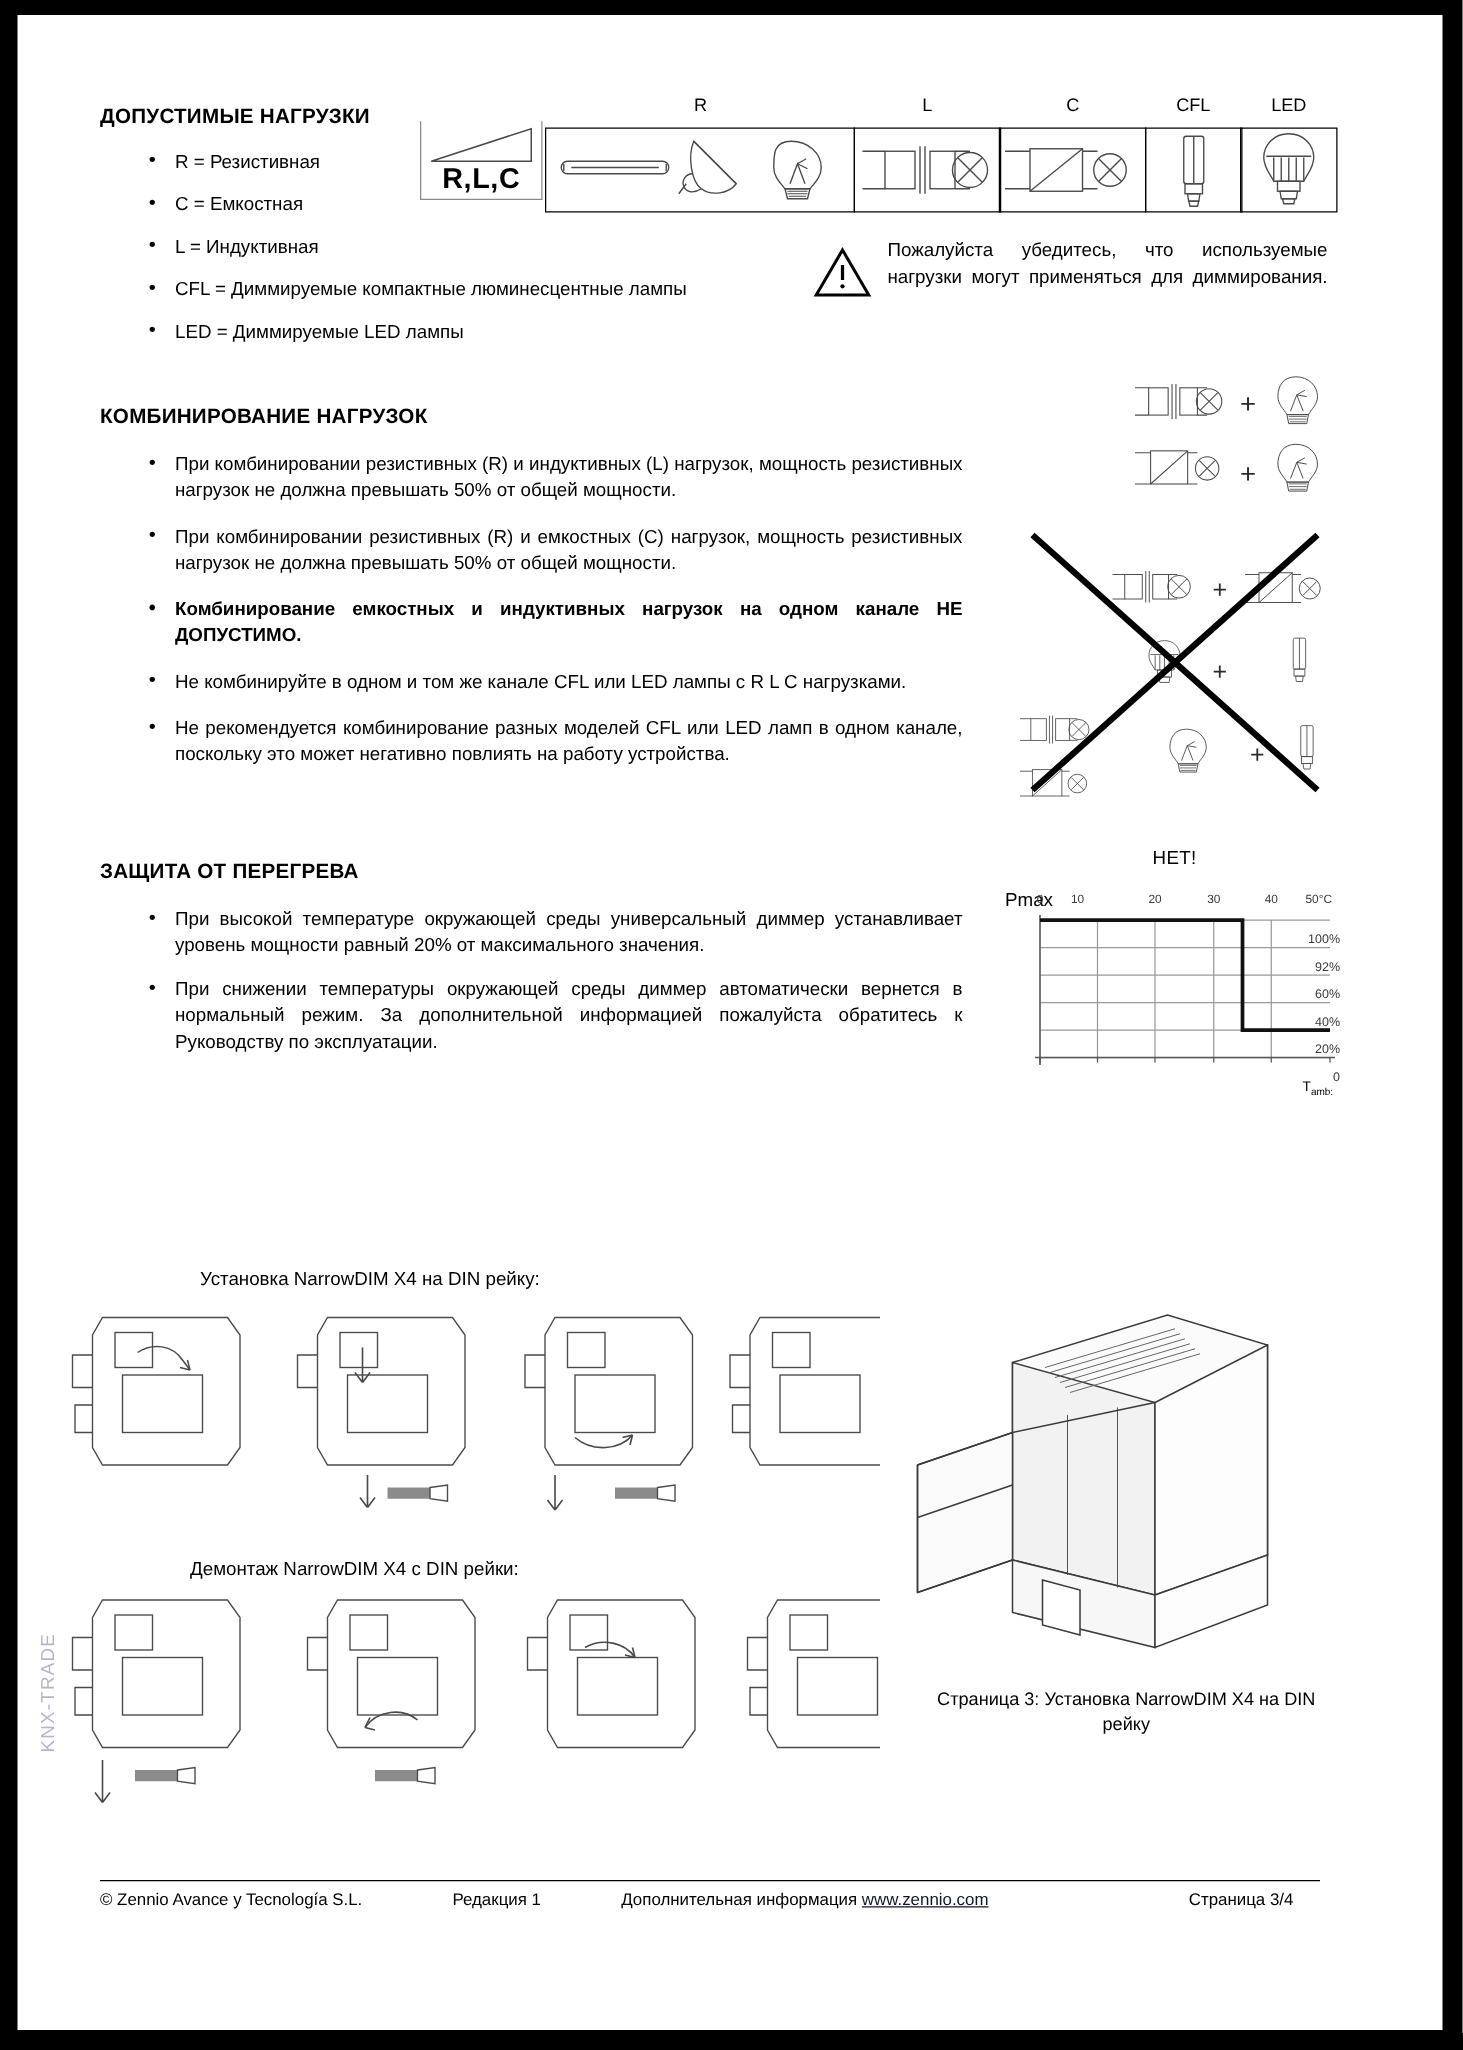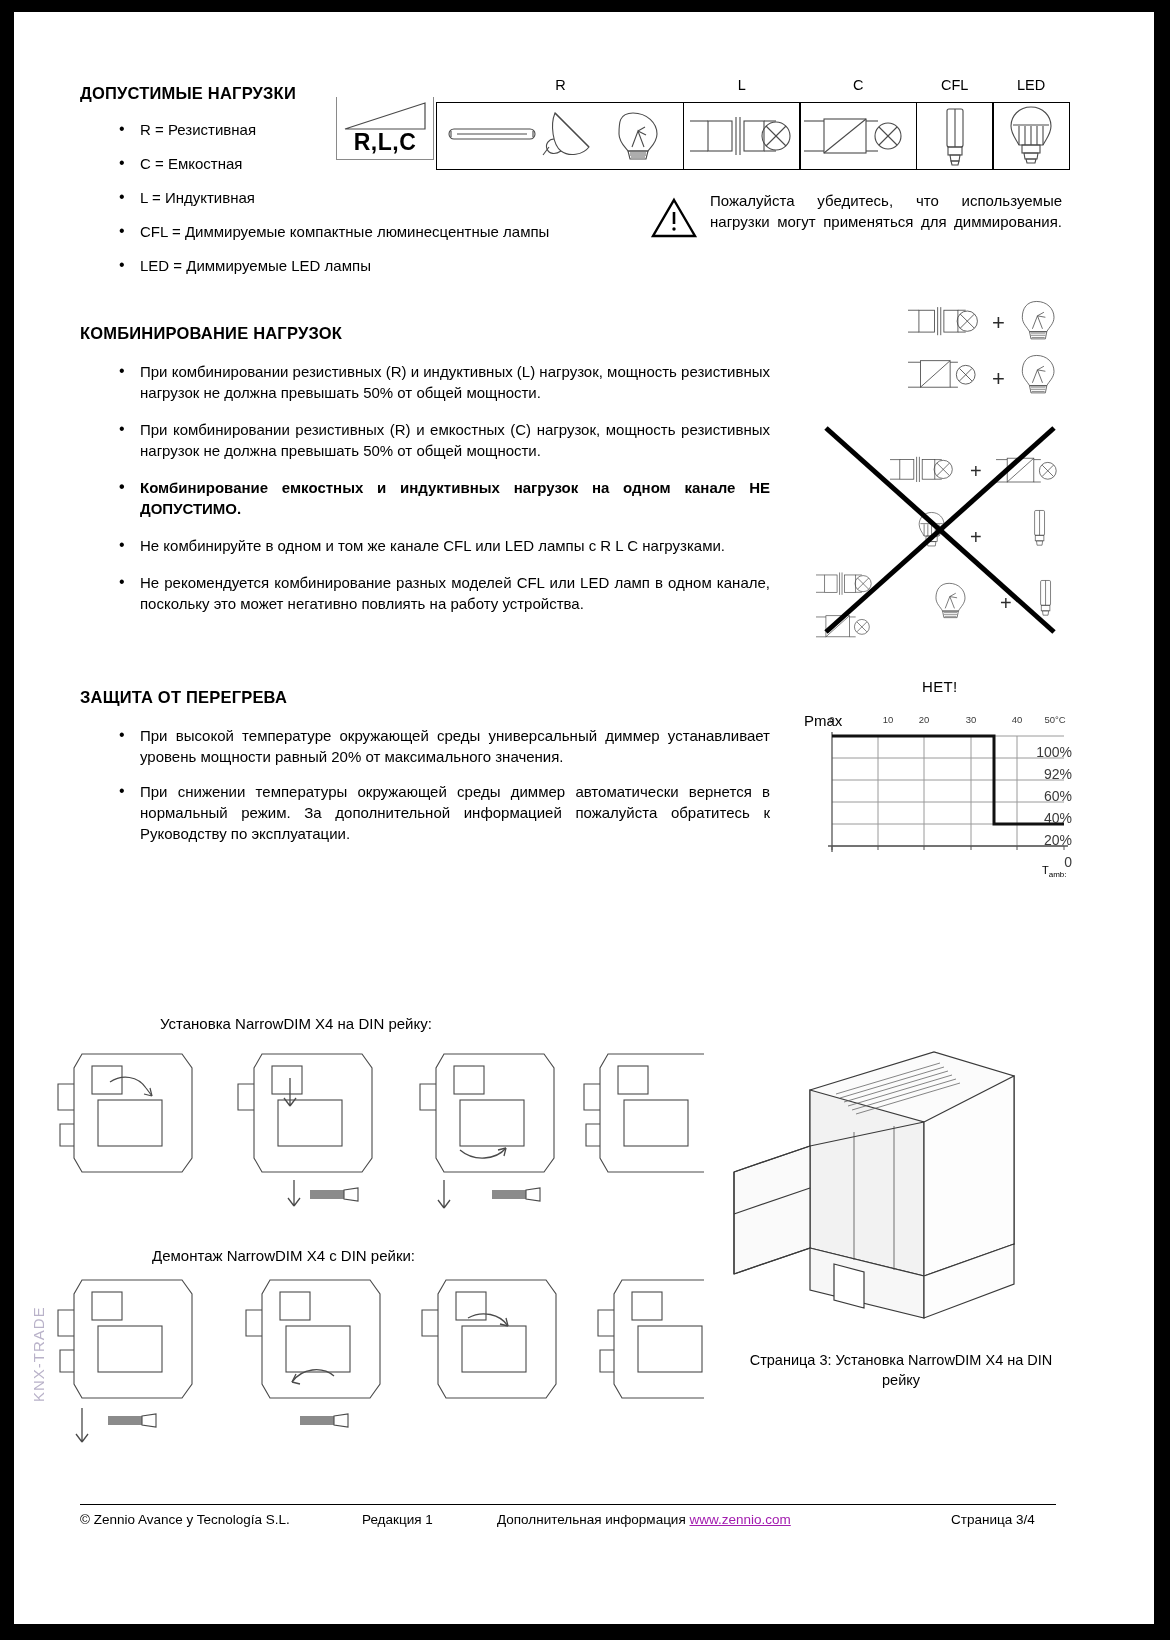--- a/index.html
+++ b/index.html
@@ -77,21 +77,21 @@
     position:absolute;left:118px;top:396px;
     font-weight:normal;font-size:15px;letter-spacing:.3px;
   }
   
   #heat-section{position:absolute;left:66px;top:676px;width:690px;}
   #heat-list{margin-top:18px;}
   
   .chart-wrap{position:absolute;left:778px;top:700px;width:280px;height:170px;}
   .chart-title{position:absolute;left:12px;top:0px;font-size:15px;}
   .ylab{position:absolute;right:0;transform:translateY(-50%);
-        font-size:14px;color:#3a3a3a;text-align:right;}
+        font-size:10px;color:#3a3a3a;text-align:right;}
   .xlab{position:absolute;top:2px;transform:translateX(-50%);
         font-size:9.5px;color:#3a3a3a;}
   .tamb{position:absolute;font-size:11px;color:#000;}
   .tamb sub{font-size:8px;}
   
   .inst-cap{
     position:absolute;font-size:15px;color:#000;
   }
   #inst-cap-1{left:146px;top:1003px;}
   #inst-cap-2{left:138px;top:1235px;}
@@ -100,21 +100,21 @@
     text-align:center;font-size:14.5px;line-height:20px;color:#000;
   }
   
   .foot-rule{position:absolute;left:66px;top:1492px;width:976px;height:1px;background:#000;}
   .foot{
     position:absolute;top:1500px;font-size:13.5px;color:#000;
   }
   #foot-copy{left:66px;}
   #foot-rev{left:348px;}
   #foot-info{left:483px;}
-  #foot-link{color:#a21caf;text-decoration:underline;}
+  #foot-link{color:#0f172a;text-decoration:underline;}
   #foot-page{left:937px;}
   .watermark{
     position:absolute;left:16px;top:1390px;
     font-size:15px;color:#b9b2c9;letter-spacing:1px;
     transform:rotate(-90deg);transform-origin:left top;
   }
   .sd{stroke:#4a4a4a;stroke-width:1.1;fill:none;}
 </style>
 </head>
 <body>
@@ -460,21 +460,21 @@
     
     <div class="ylab" style="top:40px;width:38px;">100%</div>
     <div class="ylab" style="top:62px;width:38px;">92%</div>
     <div class="ylab" style="top:84px;width:38px;">60%</div>
     <div class="ylab" style="top:106px;width:38px;">40%</div>
     <div class="ylab" style="top:128px;width:38px;">20%</div>
     <div class="ylab" style="top:150px;width:38px;">0</div>
 
     
     <div class="xlab" style="left:40px;">0</div>
-    <div class="xlab" style="left:96px;">10</div>
+    <div class="xlab" style="left:70px;">10</div>
     <div class="xlab" style="left:132px;">20</div>
     <div class="xlab" style="left:179px;">30</div>
     <div class="xlab" style="left:225px;">40</div>
     <div class="xlab" style="left:263px;">50°C</div>
 
     <div class="tamb" style="left:250px;top:152px;"><span>T</span><sub>amb:</sub></div>
   </div>
 
   <div class="inst-cap" id="inst-cap-1">Установка NarrowDIM X4 на DIN рейку:</div>
   <div class="inst-cap" id="inst-cap-2">Демонтаж NarrowDIM X4 с DIN рейки:</div>

